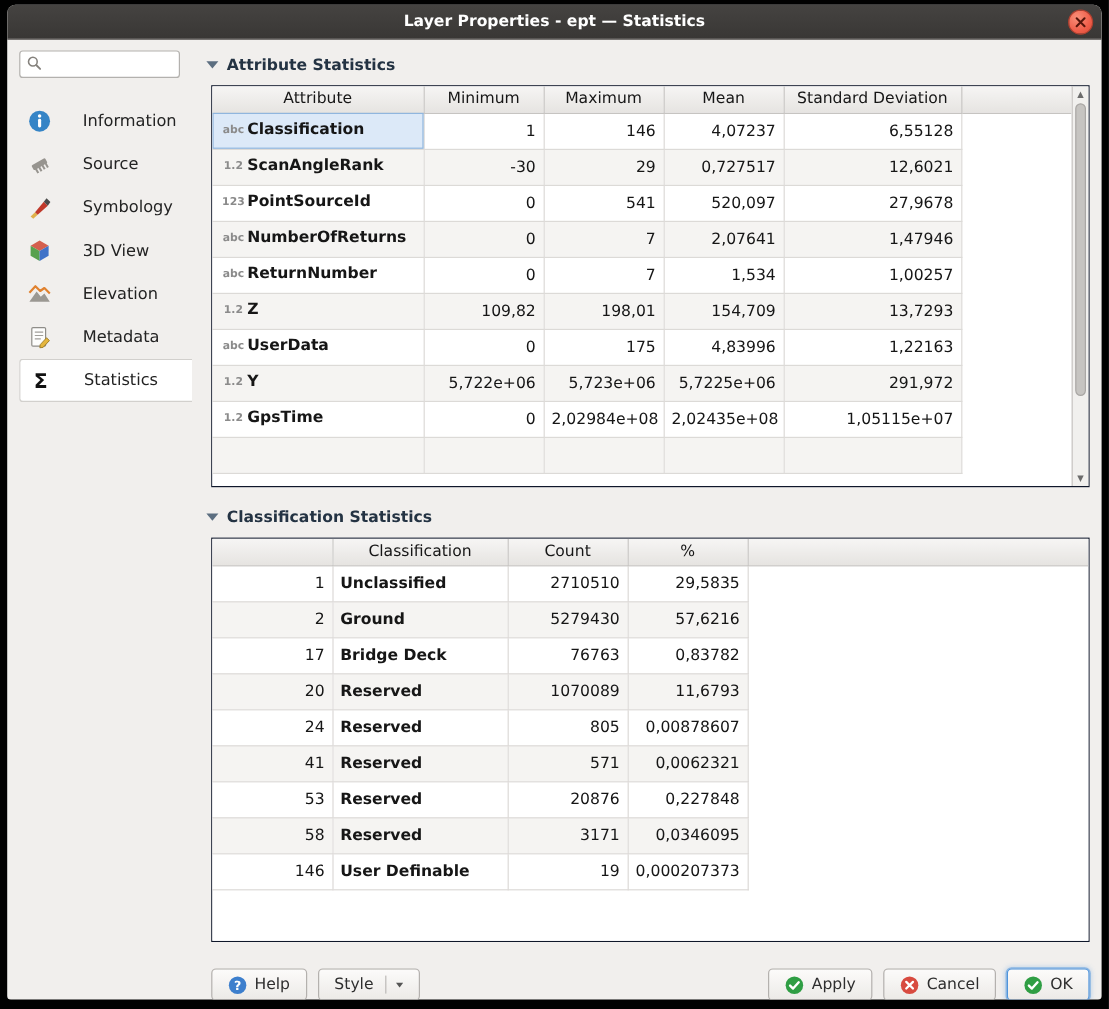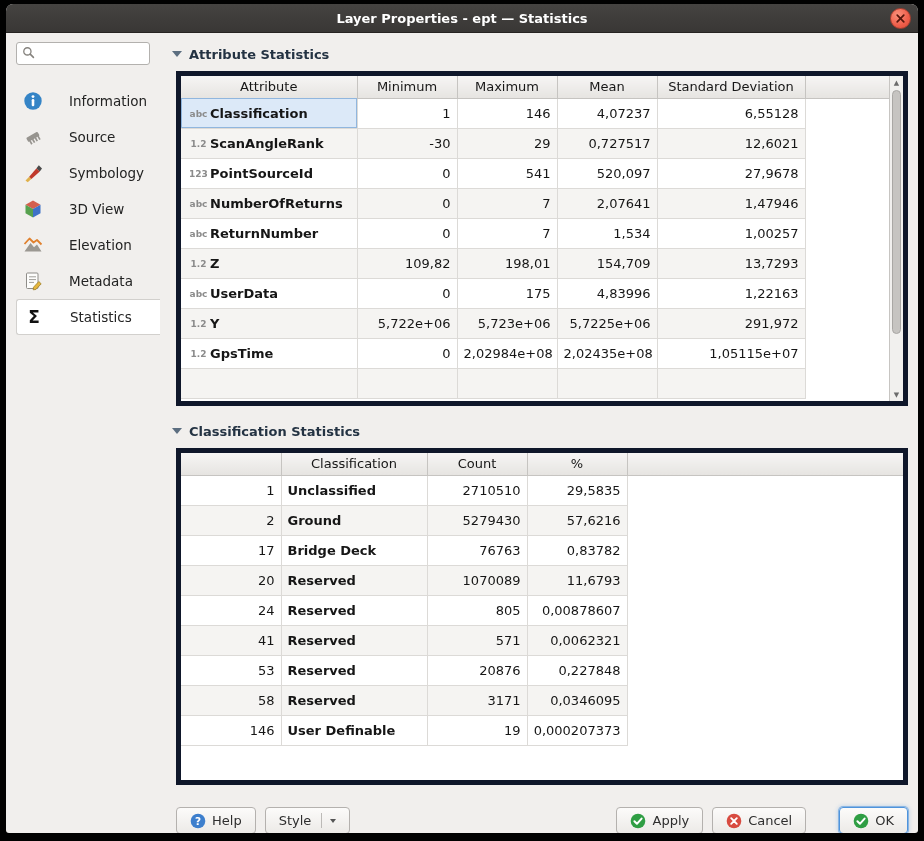--- a/index.html
+++ b/index.html
@@ -23,21 +23,21 @@
   .nav-item{height:36px;display:flex;align-items:center;gap:26px;padding-left:7px;font-size:13.5px;color:#232323;}
   .nav-item.selected{background:#fff;border:1px solid #d2d0cd;border-right:none;border-radius:3px 0 0 3px;}
   .nav-icon{width:20px;height:20px;display:inline-flex;flex:0 0 20px;}
   .nav-icon svg{display:block;}
   .content{flex:1;display:flex;flex-direction:column;padding:10px 0 0 8px;min-width:0;}
   .group{margin-bottom:14px;}
   .group-header{display:flex;align-items:center;gap:7px;height:22px;margin:0 0 6px 4px;}
   .collapse-triangle{width:0;height:0;border-left:5px solid transparent;border-right:5px solid transparent;
                      border-top:6px solid #5c6e80;}
   .group-title{font-size:13px;font-weight:bold;color:#243343;}
-  .table-outer{display:flex;border:5px solid #0f172a;background:#fff;width:732px;margin-left:8px;}
+  .table-outer{display:flex;border:1px solid #0f172a;background:#fff;width:732px;margin-left:8px;}
   .attr-outer{height:335px;}
   .class-outer{height:337px;}
   .table-viewport{overflow:hidden;position:relative;background:#fff;}
   .attr-outer .table-viewport{width:716px;}
   .class-viewport{width:730px;}
   .vscroll{width:14px;flex:0 0 14px;border-left:1px solid #c7c5c2;background:#f1f0ee;position:relative;}
   .scroll-arrow{height:13px;display:flex;align-items:center;justify-content:center;font-size:7px;color:#6b6b6b;}
   .scroll-arrow.down{position:absolute;bottom:0;left:0;right:0;}
   .scroll-thumb{position:absolute;left:2px;right:2px;top:14px;height:244px;background:#c6c4c1;
                 border:1px solid #a9a7a4;border-radius:5px;}
@@ -56,21 +56,21 @@
   .attr-cell .attr-name{font-weight:bold;vertical-align:middle;}
   td.sel{background:#dce9f8 !important;outline:1px solid #90b6de;outline-offset:-1px;}
   td.name-cell{font-weight:bold;}
   .footer{margin-top:auto;display:flex;align-items:center;gap:9px;padding:8px 0;margin-left:8px;width:732px;}
   .footer-spacer{flex:1;}
   .btn{display:inline-flex;align-items:center;gap:6px;height:27px;padding:0 13px;
        background:linear-gradient(#fcfbfa,#eceae7);border:1px solid #b4b1ae;border-radius:4px;
        font-size:13px;font-family:inherit;color:#2e2e2e;}
   .btn-icon{width:16px;height:16px;display:inline-flex;}
   .btn-icon svg{display:block;}
-  .default-btn{border-color:#4f94dc;box-shadow:0 0 0 1px rgba(79,148,220,.55),0 0 4px 1px rgba(79,148,220,.35);margin-left:24px;}
+  .default-btn{border-color:#4f94dc;box-shadow:0 0 0 1px rgba(79,148,220,.55),0 0 4px 1px rgba(79,148,220,.35);}
   .style-btn .btn-divider{width:1px;height:15px;background:#bcbab7;margin:0 2px 0 4px;}
   .dropdown-arrow{width:0;height:0;border-left:3.5px solid transparent;border-right:3.5px solid transparent;
                   border-top:4.5px solid #555;}
 </style>
 </head>
 <body>
 
 <div class="desktop">
   <div class="window">
 

